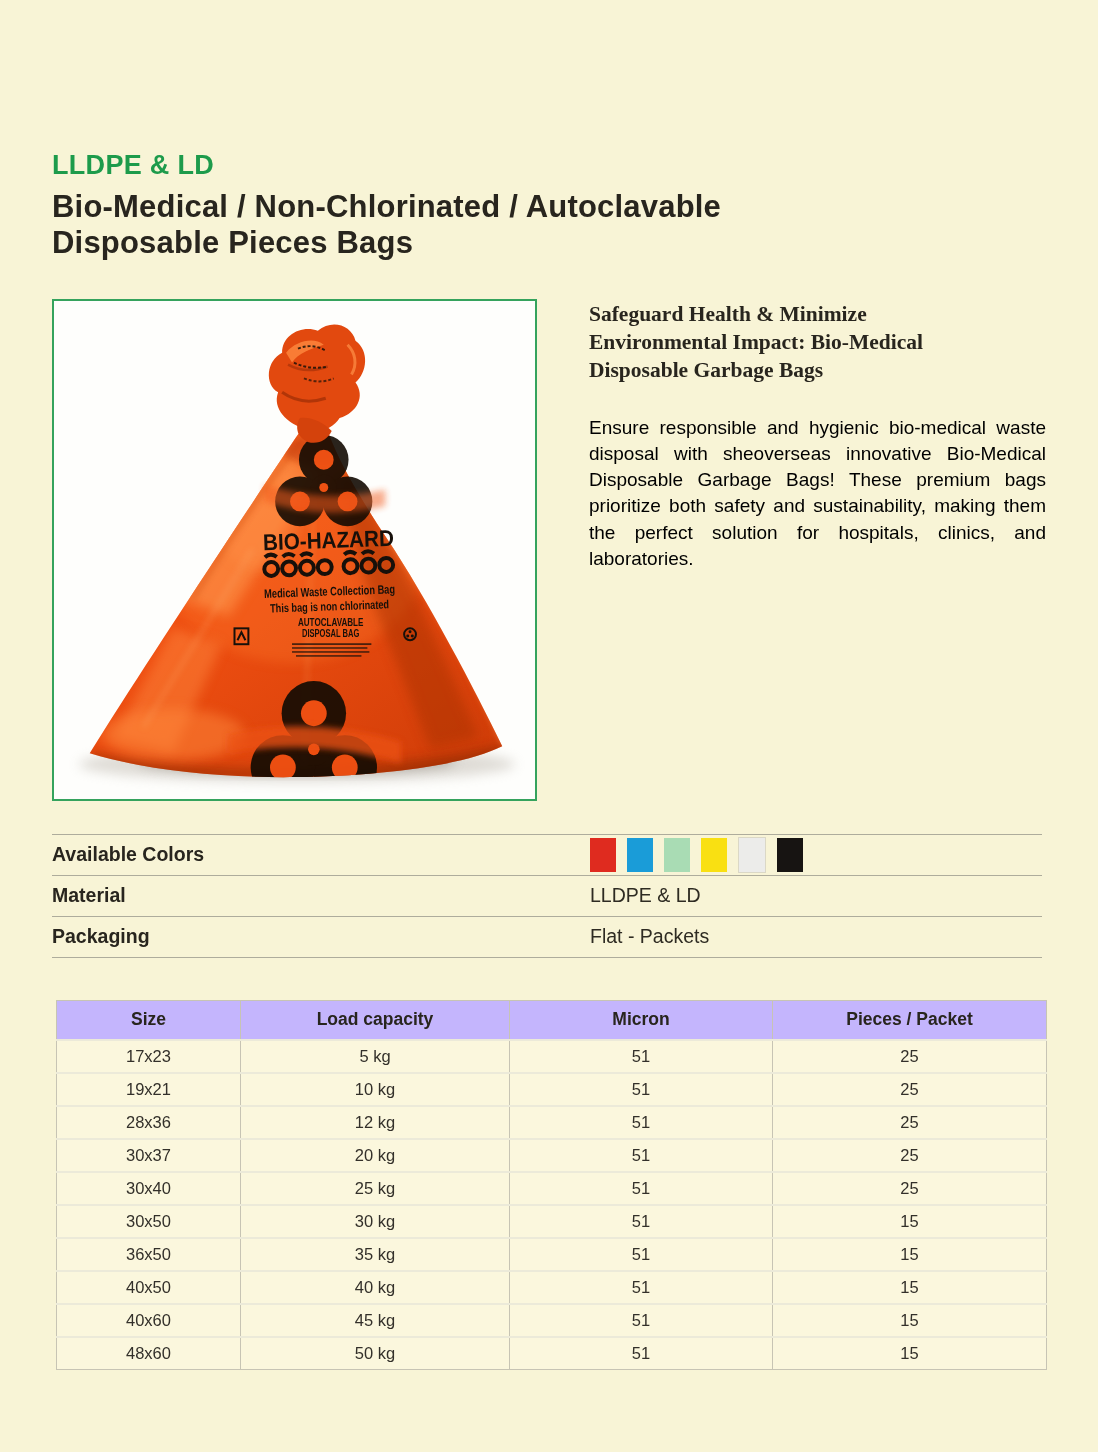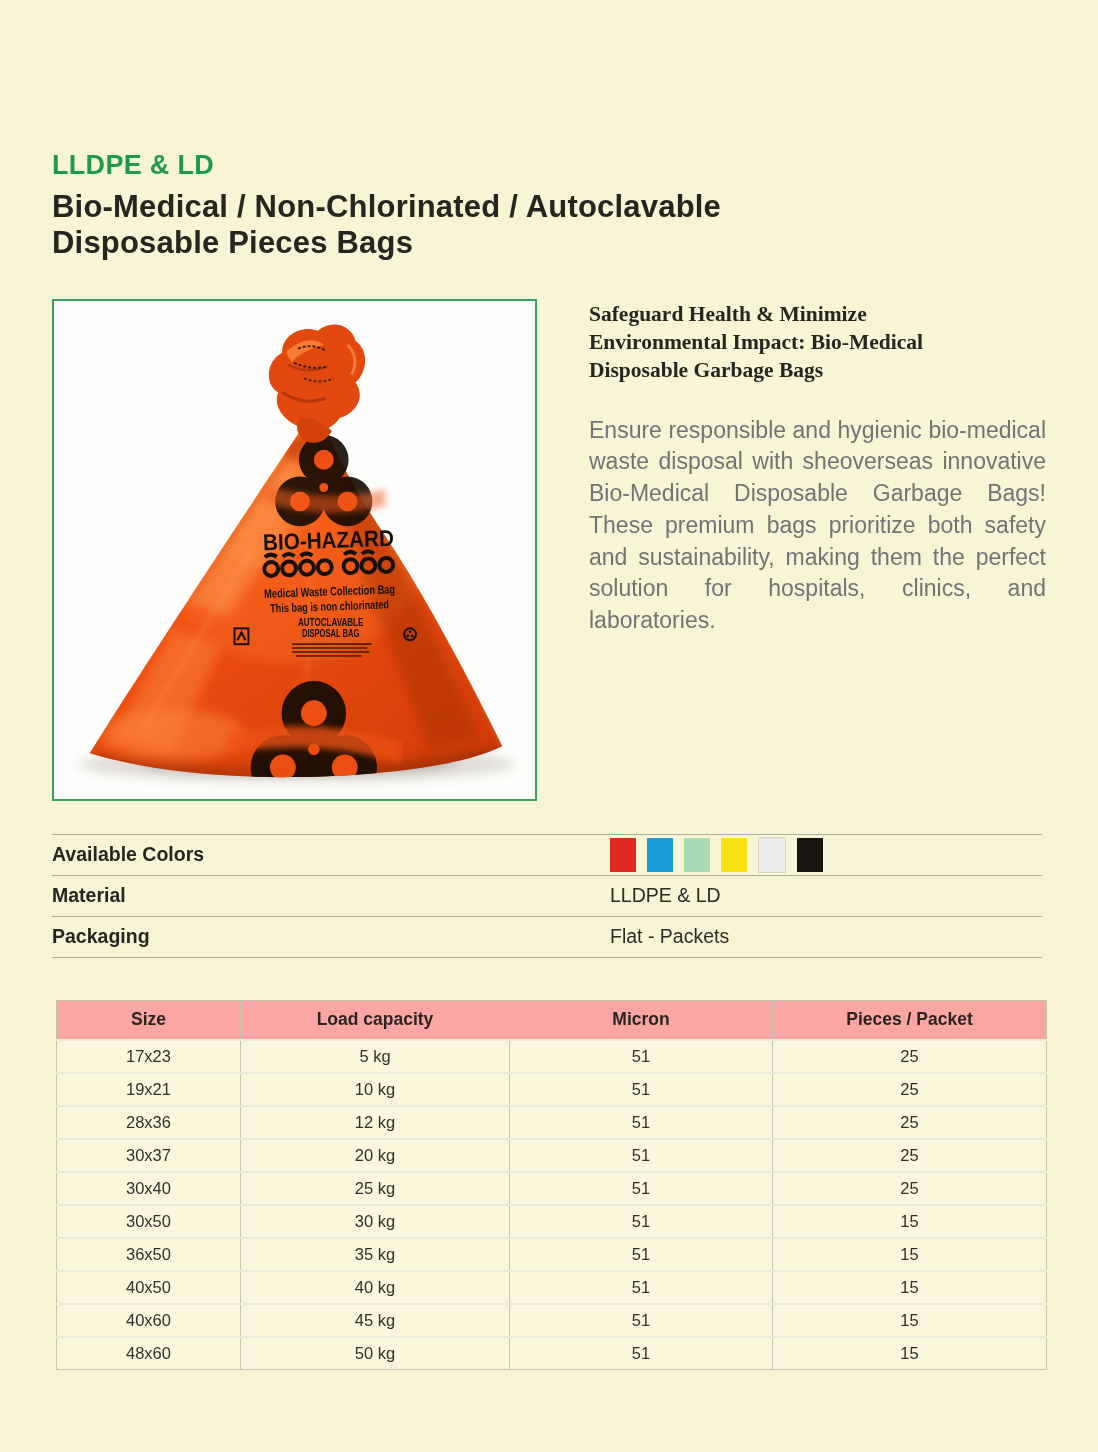--- a/index.html
+++ b/index.html
@@ -28,40 +28,39 @@
   }
   .right-col{margin-left:52px;width:466px;}
   .right-col h2{
     margin:2px 0 0 0;
     font-size:21.5px;font-weight:700;color:#28251e;line-height:1.3;
     white-space:pre-line;
     font-family:Liberation Serif, serif;
   }
   .right-col p{
     margin:30px 0 0 0;
-    font-size:23px;line-height:1.38;color:#737373;text-align:justify;
+    font-size:19px;line-height:1.38;color:#000000;text-align:justify;
   }
   .specs{margin-top:33px;width:990px;}
   .spec-row{
     display:flex;align-items:center;min-height:40px;
     border-top:1px solid #aeac9c;
-    gap:20px;
   }
   .spec-row:last-child{border-bottom:1px solid #aeac9c;}
   .spec-label{width:538px;font-weight:700;font-size:19.5px;color:#28251e;}
   .spec-value{font-size:19.5px;color:#2e2b22;}
   .swatch-row{display:flex;gap:11px;align-items:center;}
   .swatch{width:26px;height:34px;display:inline-block;}
   table.sizes{
     margin:42px 0 0 4px;width:990px;
     border-collapse:collapse;table-layout:fixed;
     background:#fbf7dd;border:1px solid #c7c4b4;
   }
   table.sizes th{
-    background:#fca5a5;height:36px;
+    background:#c4b5fd;height:36px;
     font-size:17.5px;font-weight:700;color:#28251e;
     border-left:1px solid #c7c4b4;text-align:center;
   }
   table.sizes td{
     height:31px;text-align:center;font-size:16.5px;color:#33302a;
     border-left:1px solid #c7c4b4;border-top:2px solid #ecead9;
     padding:0;
   }
   table.sizes th:first-child, table.sizes td:first-child{border-left:none;}
 </style>

